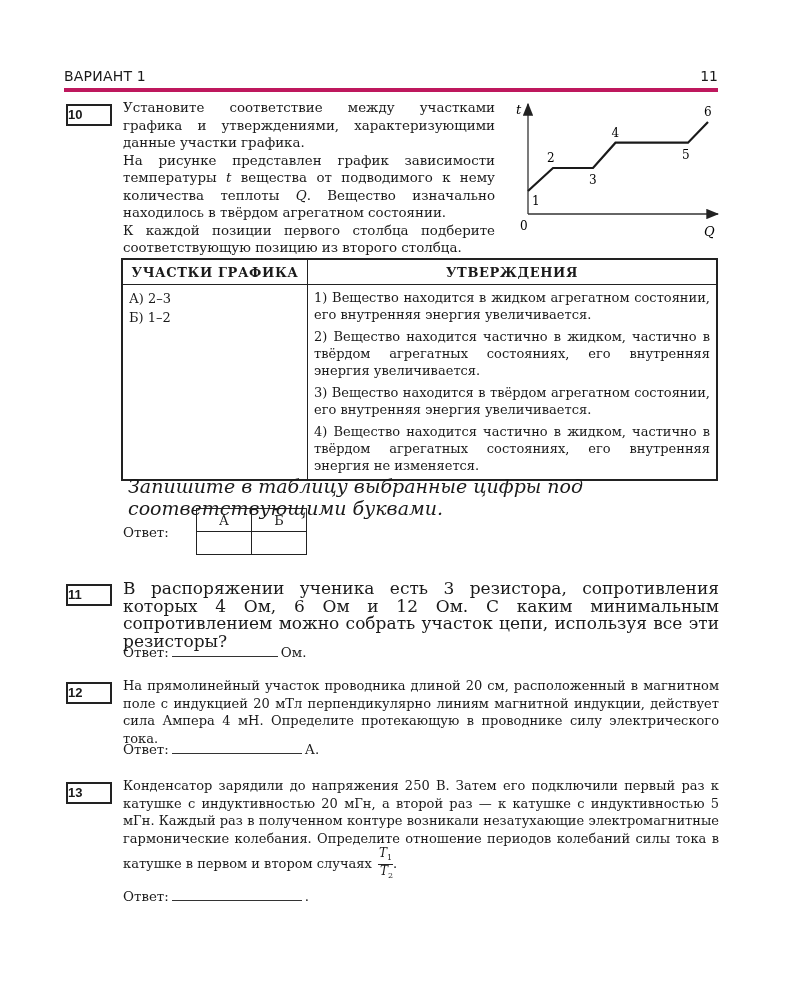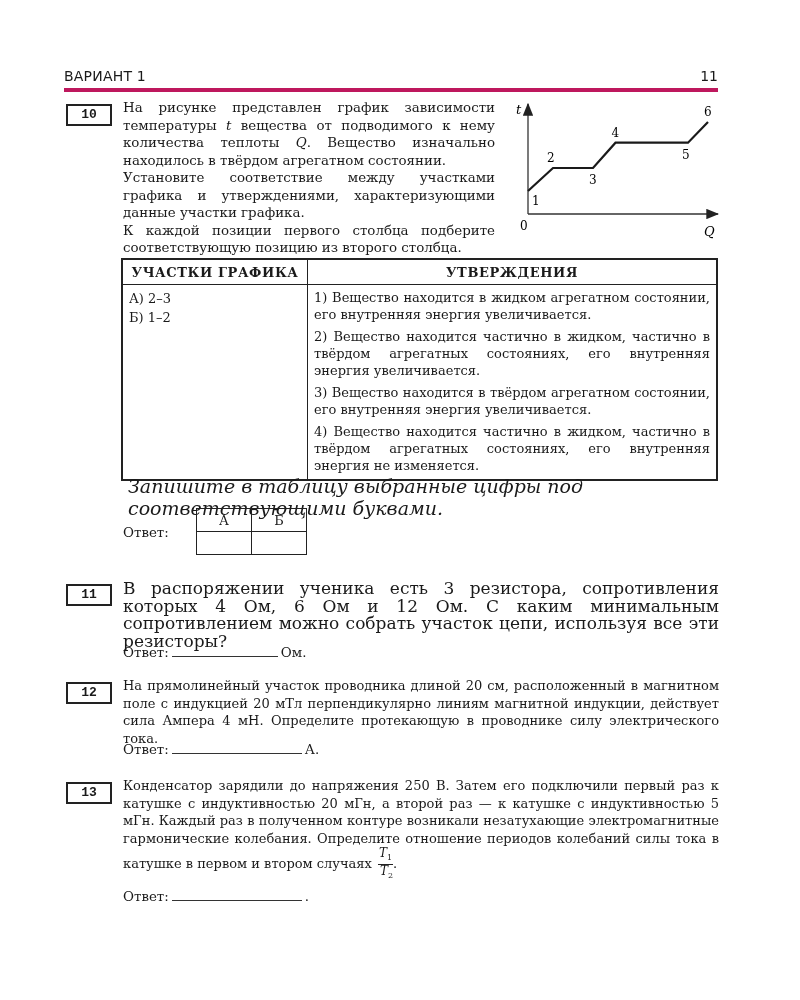--- a/index.html
+++ b/index.html
@@ -4,22 +4,22 @@
 <style>
   html, body { margin: 0; padding: 0; background: #ffffff; }
   body { width: 800px; height: 1000px; position: relative; overflow: hidden;
          font-family: "DejaVu Serif", "Liberation Serif", serif; color: #1a1a1a; }
   .header { position: absolute; left: 64px; top: 66px; width: 654px; height: 22px;
             border-bottom: 4px solid #be185d; font-family: "DejaVu Sans", "Liberation Sans", sans-serif;
             font-size: 14px; }
   .header .left { position: absolute; left: 0; top: 2px; letter-spacing: 0.2px; }
   .header .right { position: absolute; right: 0; top: 2px; }
   .qnum { position: absolute; left: 66px; width: 42px; height: 18px; border: 2px solid #222;
-          font-family: Liberation Mono, monospace; font-weight: bold;
-          font-size: 13px; text-align: center; line-height: 18px; }
+          font-family: Liberation Sans, sans-serif; font-weight: bold;
+          font-size: 13px; text-align: left; line-height: 18px; }
   .qtext { position: absolute; font-size: 13.4px; line-height: 17.5px; text-align: justify; }
   .q10text { left: 123px; top: 99px; width: 372px; }
   .q10text p { margin: 0; }
   .graph { position: absolute; left: 506px; top: 98px; width: 224px; height: 148px; }
   table.match { position: absolute; left: 121px; top: 258px; width: 597px; border-collapse: collapse;
                 border: 2px solid #222; font-size: 13px; }
   table.match th { border: 1.5px solid #222; font-weight: bold; font-size: 13px; padding: 4px 6px;
                    letter-spacing: 0.6px; height: 16px; }
   table.match td { border: 1.5px solid #222; vertical-align: top; padding: 2px 6px; }
   table.match td.left { width: 172px; line-height: 19px; padding-top: 4px; margin-top: 8px; }
@@ -40,22 +40,22 @@
 </head>
 <body>
 
 <div class="header">
   <span class="left">ВАРИАНТ 1</span>
   <span class="right">11</span>
 </div>
 
 <div class="qnum" style="top:104px;">10</div>
 <div class="qtext q10text">
+  <p>Установите соответствие между участками графика и утверждениями, характеризующими данные участки графика.</p>
   <p><span>На рисунке представлен график зависимости температуры </span><i class="var">t</i><span> вещества от подводимого к нему количества теплоты </span><i class="var">Q</i><span>. Вещество изначально находилось в твёрдом агрегатном состоянии.</span></p>
-  <p>Установите соответствие между участками графика и утверждениями, характеризующими данные участки графика.</p>
   <p>К каждой позиции первого столбца подберите соответствующую позицию из второго столбца.</p>
 </div>
 
 <svg class="graph" id="graph" viewBox="0 0 224 148">
   <defs>
     <marker id="arr" markerWidth="10" markerHeight="8" refX="9" refY="4" orient="auto">
       <path d="M0,0 L10,4 L0,8 z" fill="#222"></path>
     </marker>
   </defs>
   <line x1="22" y1="116" x2="22" y2="6" stroke="#333" stroke-width="1.3" marker-end="url(#arr)"></line>

